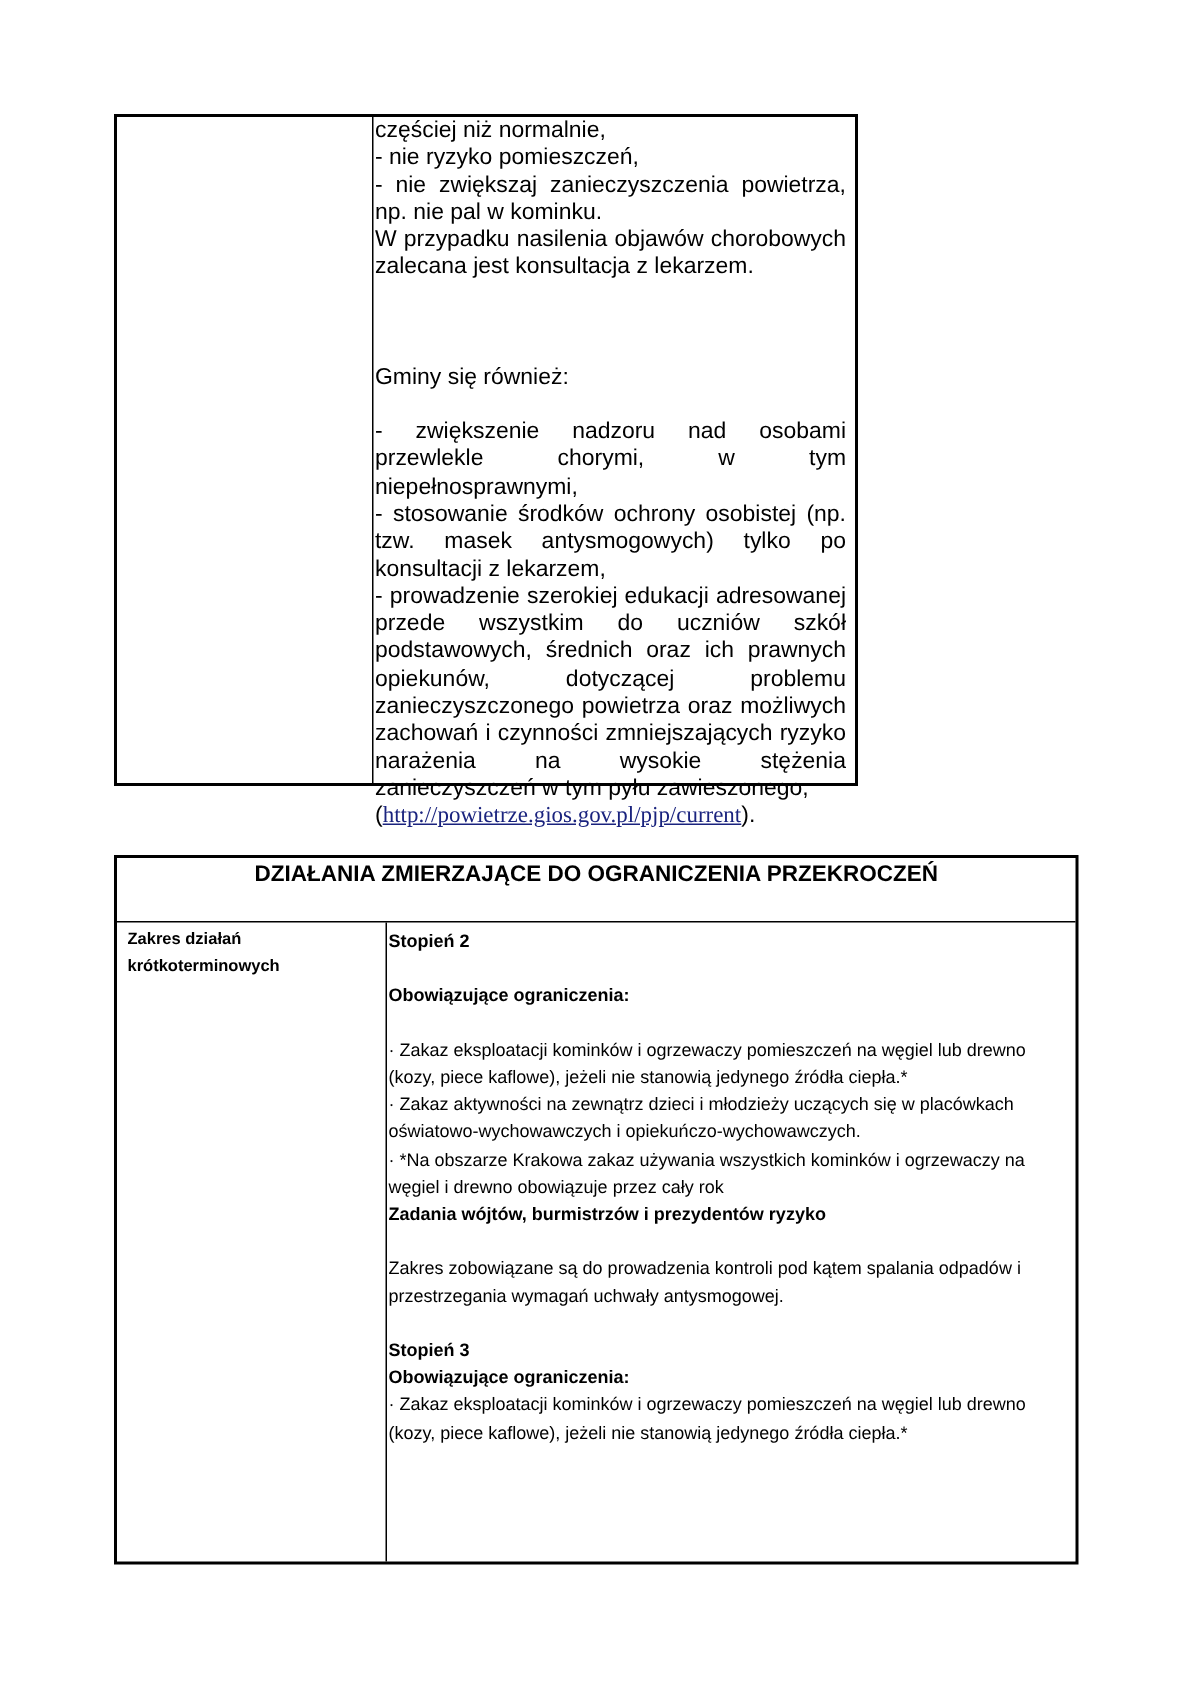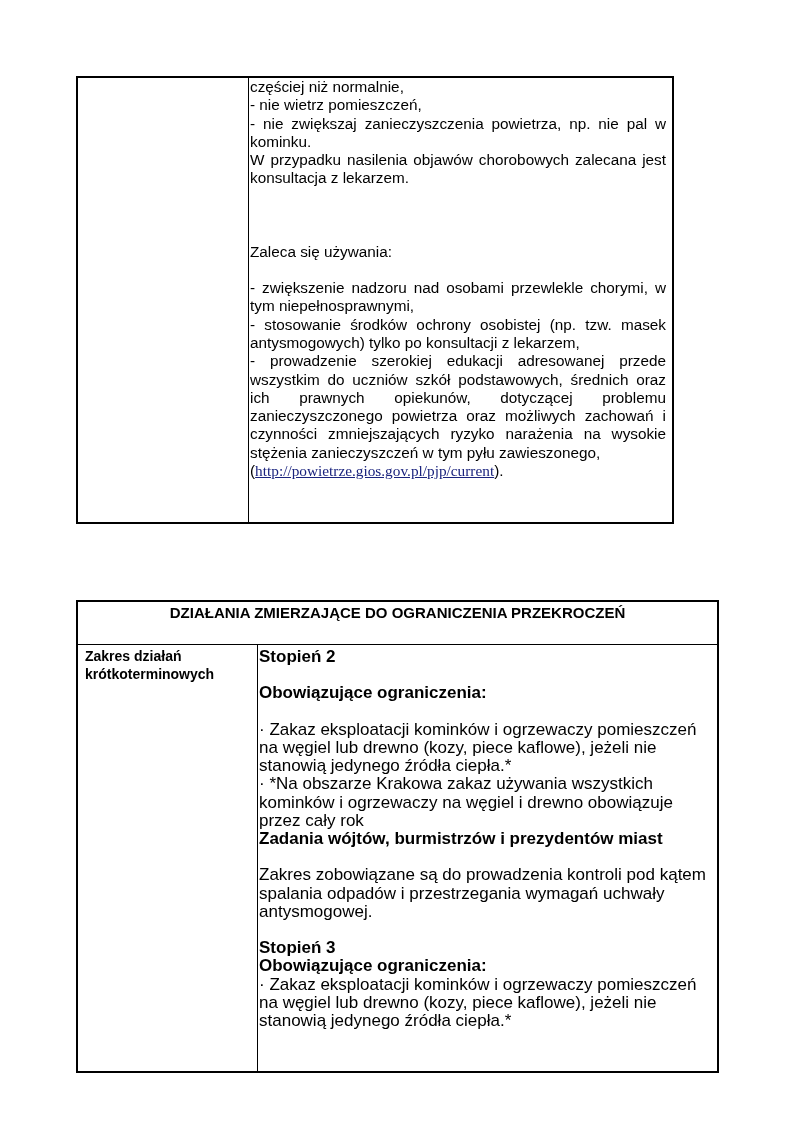--- a/index.html
+++ b/index.html
@@ -1,63 +1,64 @@
 <!DOCTYPE html>
 <html><head>
 <meta charset="utf-8">
 <style>
   html, body { margin: 0; padding: 0; background: #ffffff; }
   body { width: 794px; height: 1123px; position: relative; overflow: hidden; font-family: "Liberation Sans", sans-serif; color: #000; }
-  .t1 { position: absolute; left: 76px; top: 76px; width: 598px; height: 448px; border: 2px solid #000; box-sizing: border-box; padding-left: 44px; }
+  .t1 { position: absolute; left: 76px; top: 76px; width: 496px; height: 448px; border: 2px solid #000; box-sizing: border-box; padding-left: 44px; }
   .t1 .c1 { position: absolute; left: 0; top: 0; width: 171px; height: 100%; border-right: 1.5px solid #000; box-sizing: border-box; }
   .t1 .c2 { position: absolute; left: 172px; top: 0; right: 6px; height: 100%; font-size: 15.3px; line-height: 18.3px; text-align: justify; }
   .t1 .c2 p { margin: 0; }
   .t1 .c2 .gap { height: 55px; }
   .t1 .c2 .gap2 { height: 18px; }
   a.link { color: #1a237e; text-decoration: underline; font-family: Liberation Serif, serif; }
 
-  .t2 { position: absolute; left: 76px; top: 570px; width: 643px; height: 473px; border: 2px solid #000; box-sizing: border-box; margin-top: 30px; }
+  .t2 { position: absolute; left: 76px; top: 570px; width: 643px; height: 473px; border: 2px solid #000; box-sizing: border-box; }
   .t2 .hdr { position: absolute; left: 0; top: 0; width: 100%; height: 43px; border-bottom: 1.5px solid #000; box-sizing: border-box; text-align: center; font-weight: bold; font-size: 15px; padding-top: 2px; }
-  .t2 .c1 { position: absolute; left: 0; top: 43px; width: 180px; bottom: 0; border-right: 1.5px solid #000; box-sizing: border-box; font-weight: bold; font-size: 14px; line-height: 17.5px; padding: 3px 0 0 7px; }
-  .t2 .c2 { position: absolute; left: 181px; top: 43px; right: 4px; bottom: 0; font-size: 17px; line-height: 18.2px; padding-top: 3px; }
+  .t2 .c1 { position: absolute; left: 0; top: 43px; width: 180px; bottom: 0; border-right: 1.5px solid #000; box-sizing: border-box; font-weight: bold; font-size: 11px; line-height: 17.5px; padding: 3px 0 0 7px; }
+  .t2 .c2 { position: absolute; left: 181px; top: 43px; right: 4px; bottom: 0; font-size: 12px; line-height: 18.2px; padding-top: 3px; }
   .t2 .c2 p { margin: 0; }
   .b { font-weight: bold; }
   .sp { height: 18.2px; }
 </style>
 </head>
 <body>
 
 <div class="t1">
   <div class="c1"></div>
   <div class="c2">
     <p>częściej niż normalnie,</p>
-    <p>- nie wietrz pomieszczeń,</p>
+    <p>- nie ryzyko pomieszczeń,</p>
     <p>- nie zwiększaj zanieczyszczenia powietrza, np. nie pal w kominku.</p>
     <p>W przypadku nasilenia objawów chorobowych zalecana jest konsultacja z lekarzem.</p>
     <div class="gap"></div>
-    <p>Zaleca się używania:</p>
+    <p>Gminy się również:</p>
     <div class="gap2"></div>
     <p>- zwiększenie nadzoru nad osobami przewlekle chorymi, w tym niepełnosprawnymi,</p>
     <p>- stosowanie środków ochrony osobistej (np. tzw. masek antysmogowych) tylko po konsultacji z lekarzem,</p>
     <p>- prowadzenie szerokiej edukacji adresowanej przede wszystkim do uczniów szkół podstawowych, średnich oraz ich prawnych opiekunów, dotyczącej problemu zanieczyszczonego powietrza oraz możliwych zachowań i czynności zmniejszających ryzyko narażenia na wysokie stężenia zanieczyszczeń w tym pyłu zawieszonego,</p>
     <p><span>(</span><a class="link">http://powietrze.gios.gov.pl/pjp/current</a><span>).</span></p>
   </div>
 </div>
 
 <div class="t2">
   <div class="hdr">DZIAŁANIA ZMIERZAJĄCE DO OGRANICZENIA PRZEKROCZEŃ</div>
   <div class="c1">Zakres działań krótkoterminowych</div>
   <div class="c2">
     <p class="b">Stopień 2</p>
     <div class="sp"></div>
     <p class="b">Obowiązujące ograniczenia:</p>
     <div class="sp"></div>
     <p>· Zakaz eksploatacji kominków i ogrzewaczy pomieszczeń na węgiel lub drewno (kozy, piece kaflowe), jeżeli nie stanowią jedynego źródła ciepła.*</p>
+    <p>· Zakaz aktywności na zewnątrz dzieci i młodzieży uczących się w placówkach oświatowo-wychowawczych i opiekuńczo-wychowawczych.</p>
     <p>· *Na obszarze Krakowa zakaz używania wszystkich kominków i ogrzewaczy na węgiel i drewno obowiązuje przez cały rok</p>
-    <p class="b">Zadania wójtów, burmistrzów i prezydentów miast</p>
+    <p class="b">Zadania wójtów, burmistrzów i prezydentów ryzyko</p>
     <div class="sp"></div>
     <p>Zakres zobowiązane są do prowadzenia kontroli pod kątem spalania odpadów i przestrzegania wymagań uchwały antysmogowej.</p>
     <div class="sp"></div>
     <p class="b">Stopień 3</p>
     <p class="b">Obowiązujące ograniczenia:</p>
     <p>· Zakaz eksploatacji kominków i ogrzewaczy pomieszczeń na węgiel lub drewno (kozy, piece kaflowe), jeżeli nie stanowią jedynego źródła ciepła.*</p>
   </div>
 </div>
 
 </body></html>

